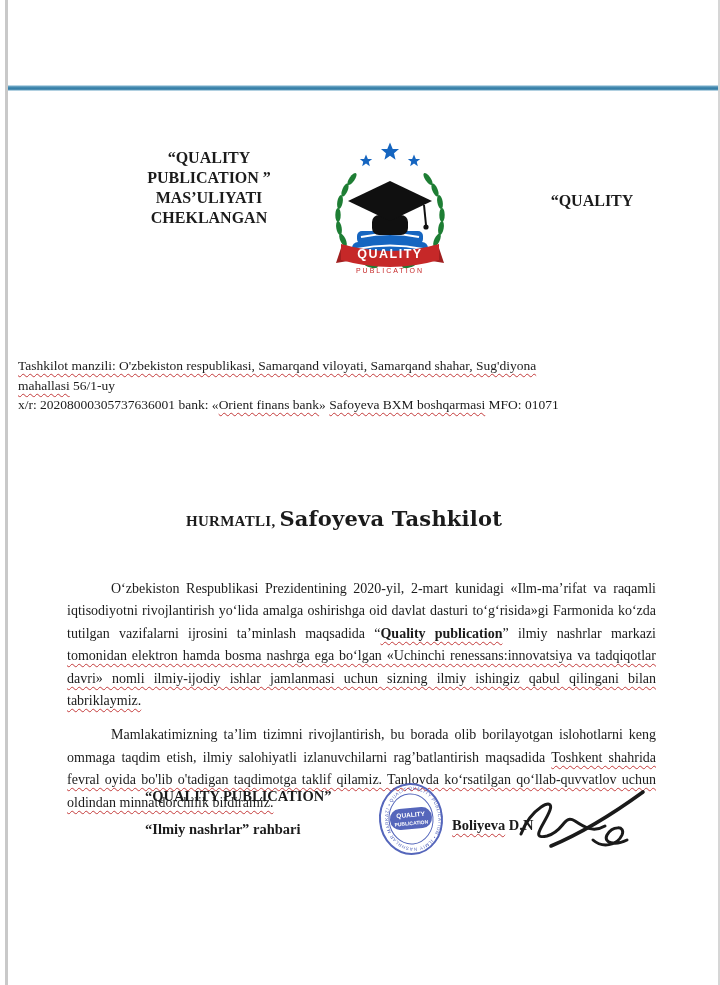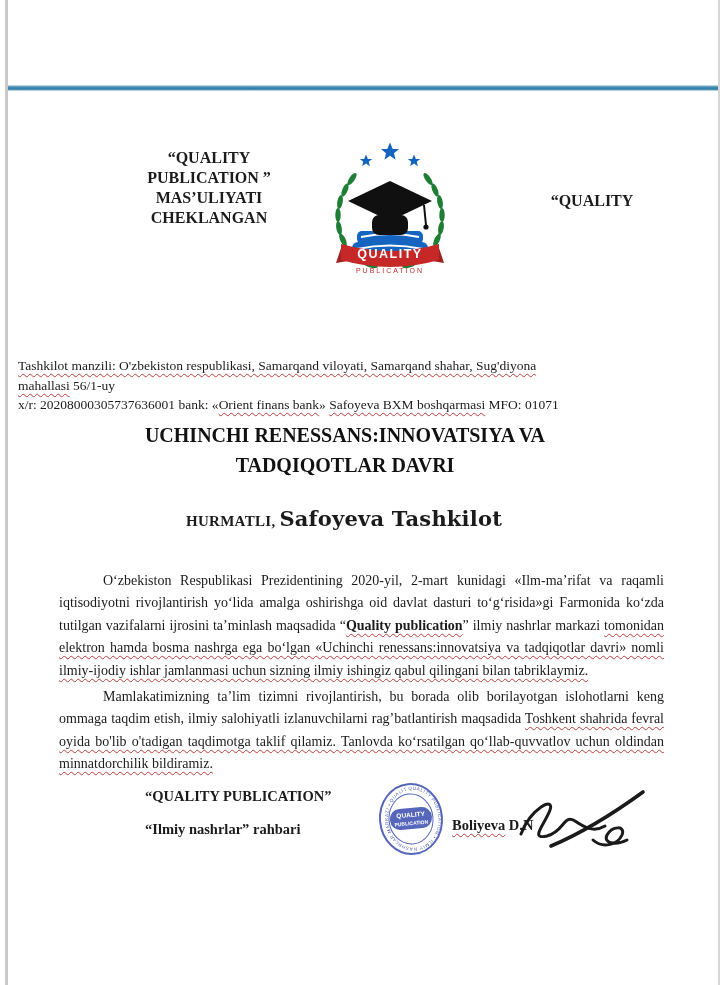--- a/index.html
+++ b/index.html
@@ -33,21 +33,21 @@
   }
   .greeting { position:absolute; left:0; right:60px; top:506px; text-align:center; }
   .greeting .salutation { font-weight:bold; font-size:15px; letter-spacing:.3px;margin-left:28px; }
   .greeting .person-name {
     font-weight:bold; font-size:21px; font-family:"DejaVu Serif", serif; letter-spacing:.2px;
   }
   .body-text {
     position:absolute; left:55px; right:52px; top:566px;
     font-size:14px; line-height:22.4px; text-align:justify;
   }
-  .body-text p { margin:4px; text-indent:44px; }
+  .body-text p { margin:12px; text-indent:44px; }
   .sq {
     text-decoration:underline; text-decoration-style:wavy;
     text-decoration-color:#c43b3b; text-decoration-thickness:1px; text-underline-offset:2.5px;
   }
   .b { font-weight:bold; }
   .sig-org  { position:absolute; left:145px; top:788px; font-weight:bold; font-size:14.5px; }
   .sig-role { position:absolute; left:145px; top:821px; font-weight:bold; font-size:14.5px; }
   .stamp-wrap { position:absolute; left:378px; top:782px; width:66px; height:74px; transform:rotate(-5deg); opacity:.9; }
   .sig-name { position:absolute; left:452px; top:817px; font-weight:bold; font-size:14.5px; }
   .scribble-wrap { position:absolute; left:505px; top:786px; width:150px; height:70px; }
@@ -125,24 +125,20 @@
   <div class="header-right">
     <div>“QUALITY</div>
   </div>
 
   <div class="address">
     <div><span class="sq">Tashkilot manzili: O'zbekiston respublikasi, Samarqand viloyati, Samarqand shahar, Sug'diyona</span></div>
     <div><span class="sq">mahallasi</span><span> 56/1-uy</span></div>
     <div><span>x/r: 20208000305737636001 bank: «</span><span class="sq">Orient finans bank</span><span>» </span><span class="sq">Safoyeva BXM boshqarmasi</span><span> MFO: 01071</span></div>
   </div>
 
-  <div class="title">
-    <div>UCHINCHI RENESSANS:INNOVATSIYA VA</div>
-    <div>TADQIQOTLAR DAVRI</div>
-  </div>
 
   <div class="greeting">
     <span class="salutation">HURMATLI,</span>
     <span class="person-name">Safoyeva Tashkilot</span>
   </div>
 
   <div class="body-text">
     <p><span>Oʻzbekiston Respublikasi Prezidentining 2020-yil, 2-mart kunidagi «Ilm-ma’rifat va raqamli iqtisodiyotni rivojlantirish yoʻlida amalga oshirishga oid davlat dasturi toʻgʻrisida»gi Farmonida koʻzda tutilgan vazifalarni ijrosini ta’minlash maqsadida “</span><span class="b sq">Quality publication</span><span>” ilmiy nashrlar markazi </span><span class="sq">tomonidan elektron hamda bosma nashrga ega boʻlgan «Uchinchi renessans:innovatsiya va tadqiqotlar davri» nomli ilmiy-ijodiy ishlar jamlanmasi uchun sizning ilmiy ishingiz qabul qilingani bilan tabriklaymiz.</span></p>
     <p><span>Mamlakatimizning ta’lim tizimni rivojlantirish, bu borada olib borilayotgan islohotlarni keng ommaga taqdim etish, ilmiy salohiyatli izlanuvchilarni rag’batlantirish maqsadida </span><span class="sq">Toshkent shahrida fevral oyida bo'lib o'tadigan taqdimotga taklif qilamiz. Tanlovda koʻrsatilgan qoʻllab-quvvatlov uchun oldindan minnatdorchilik bildiramiz.</span></p>
   </div>

